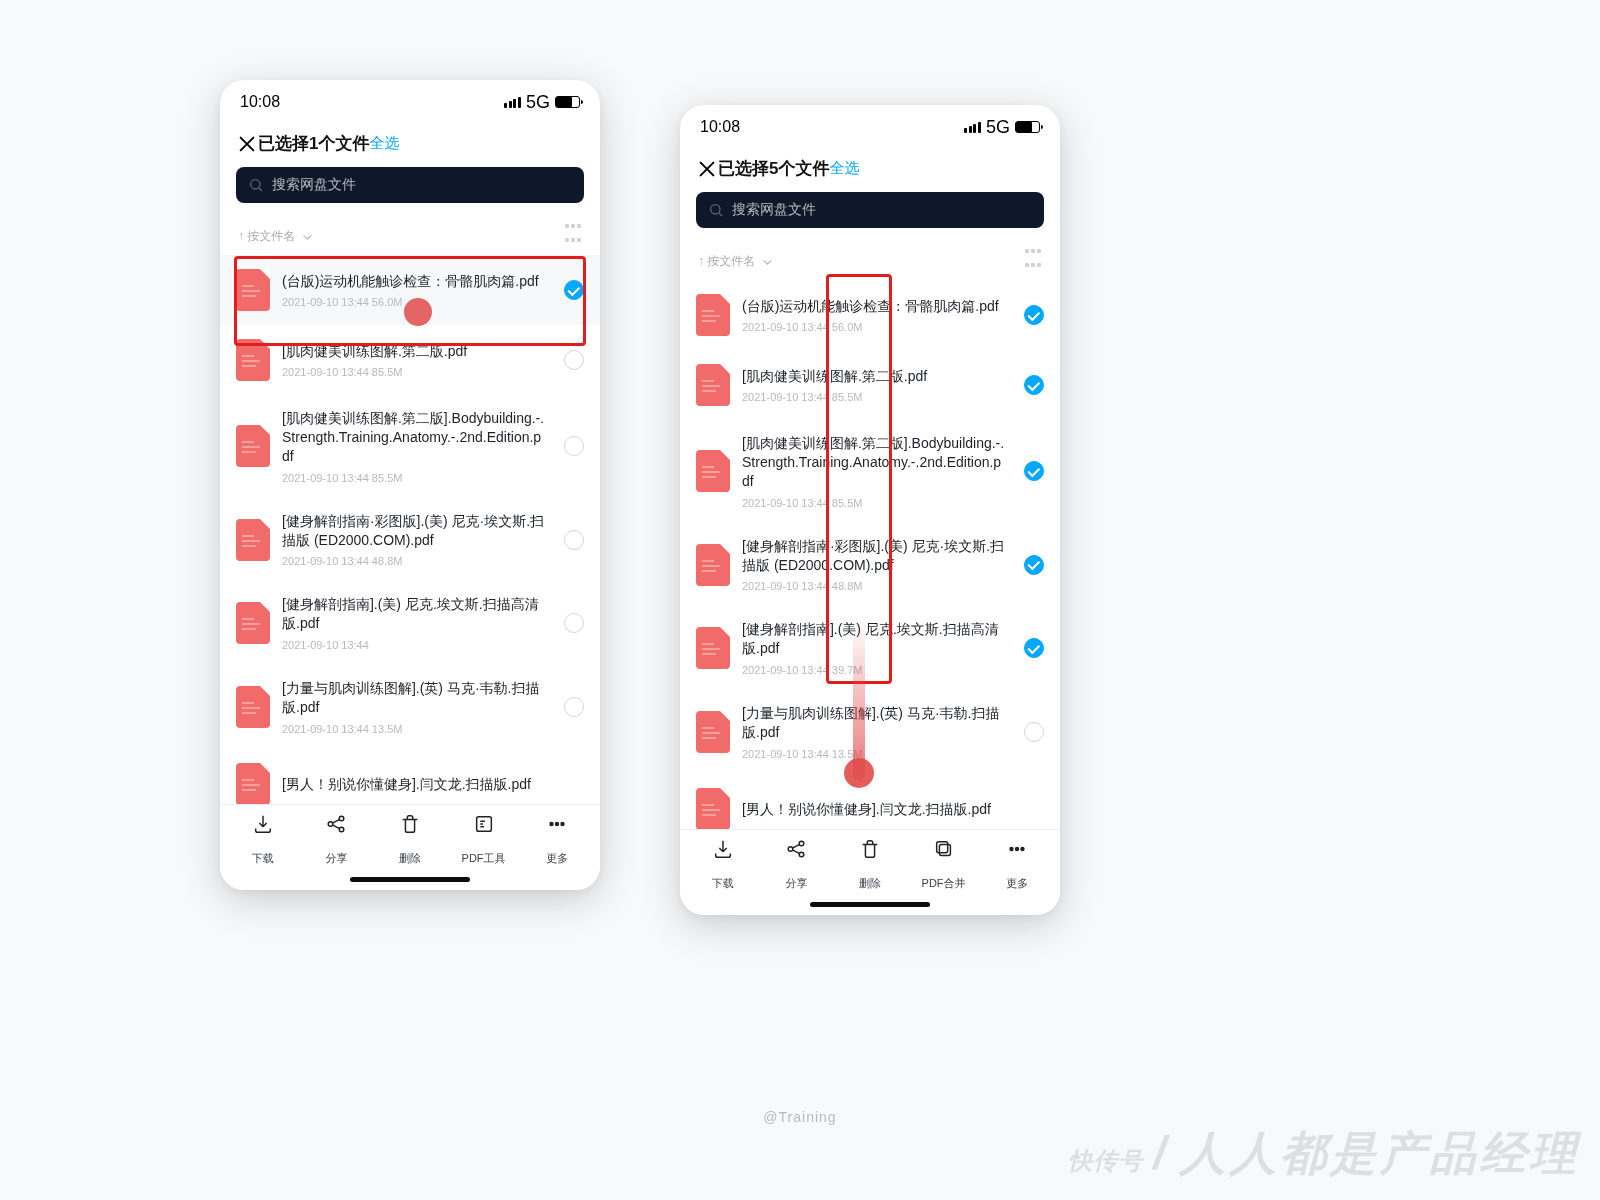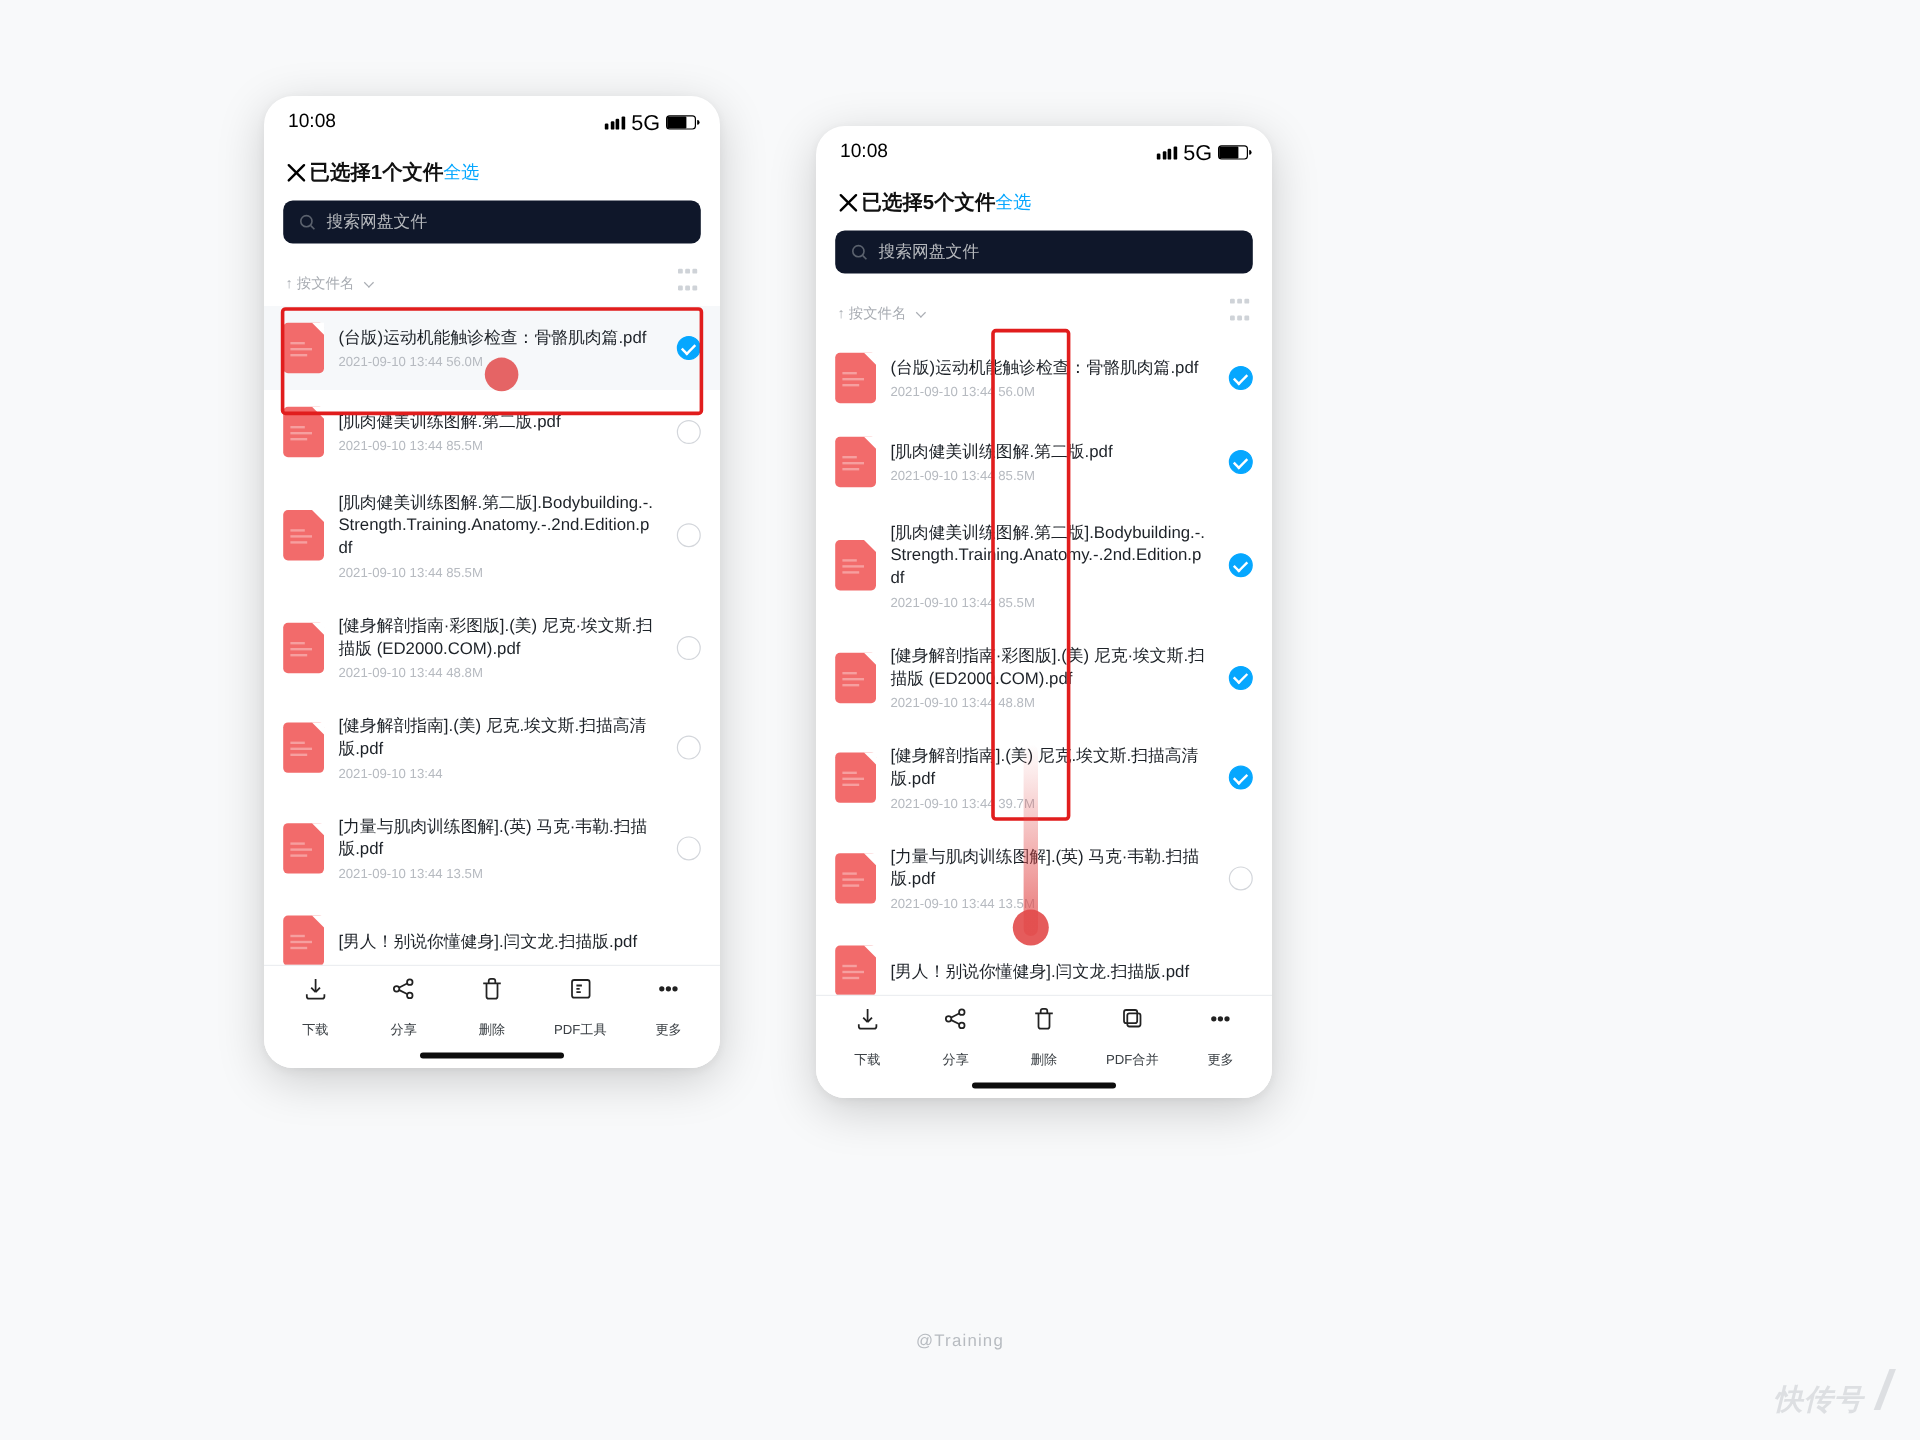--- a/index.html
+++ b/index.html
@@ -413,14 +413,15 @@
   <div class="annot-box" style="left:826px; top:274px; width:66px; height:410px;"></div>
   <div class="annot-swipe" style="left:844px; top:620px; height:160px;">
     <div class="trail"></div>
       <div class="head"></div>
   </div>
 
   <div class="credit">@Training</div>
   <div class="wm">
     <span class="pre">快传号</span>
     <span>/</span>
+    <span>人人都是产品经理</span>
   </div>
 </div>
 
 </body></html>

